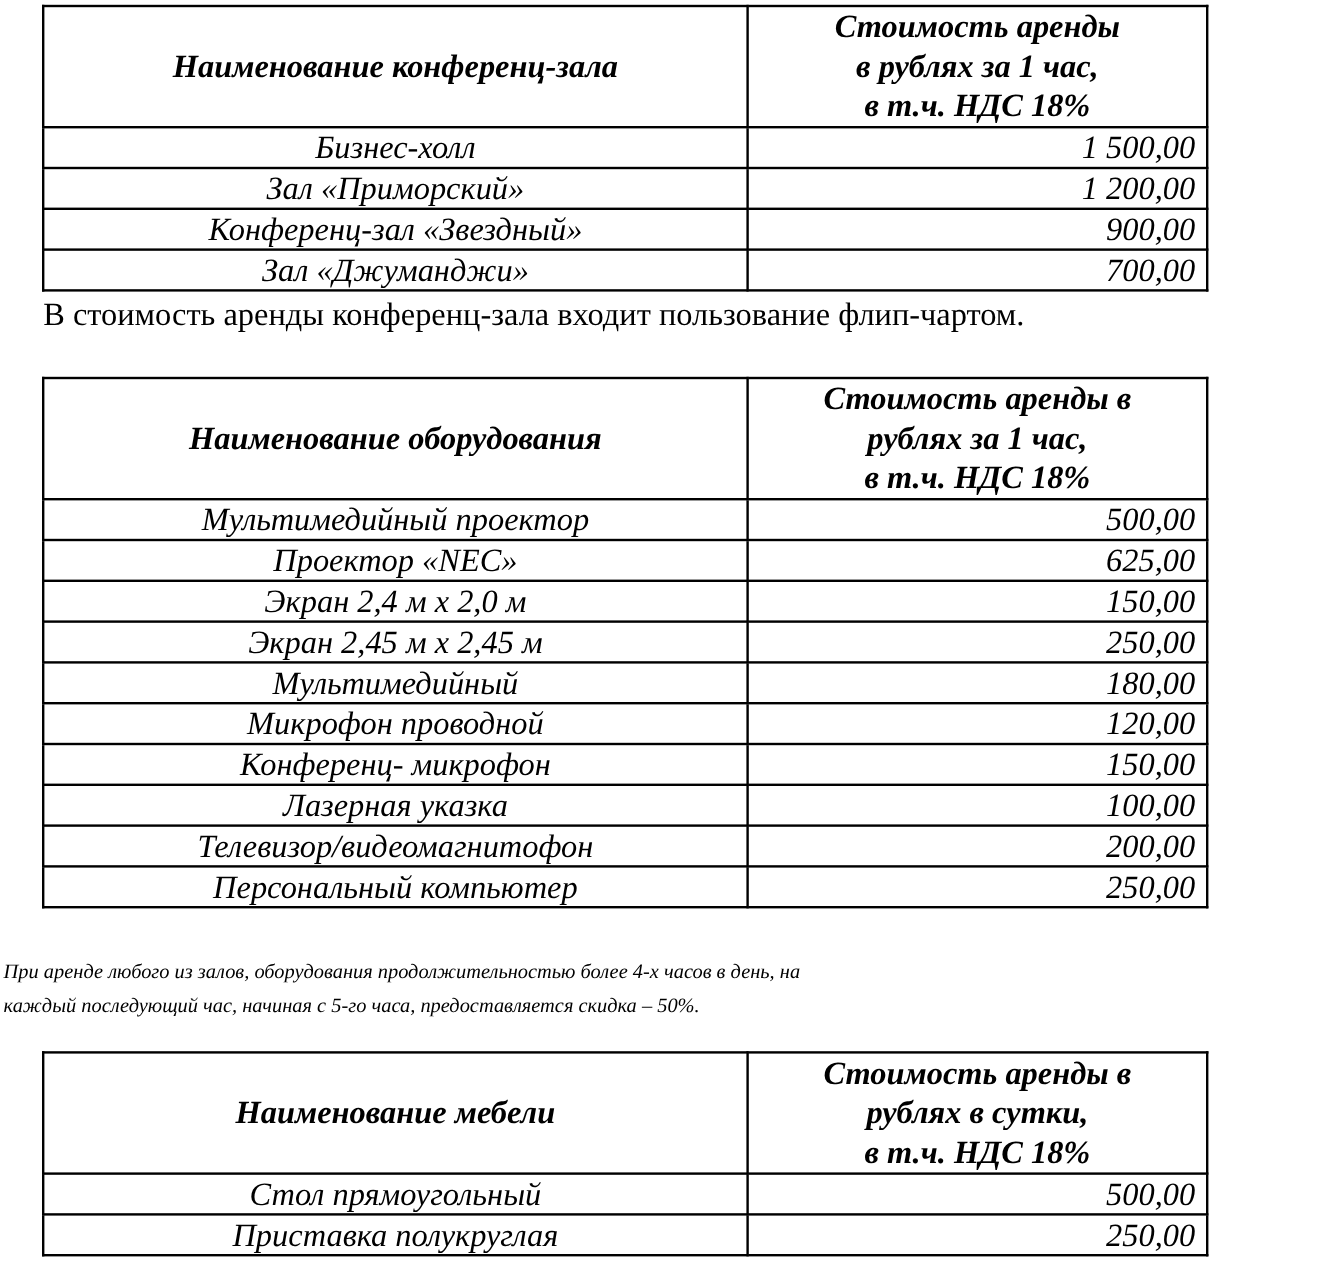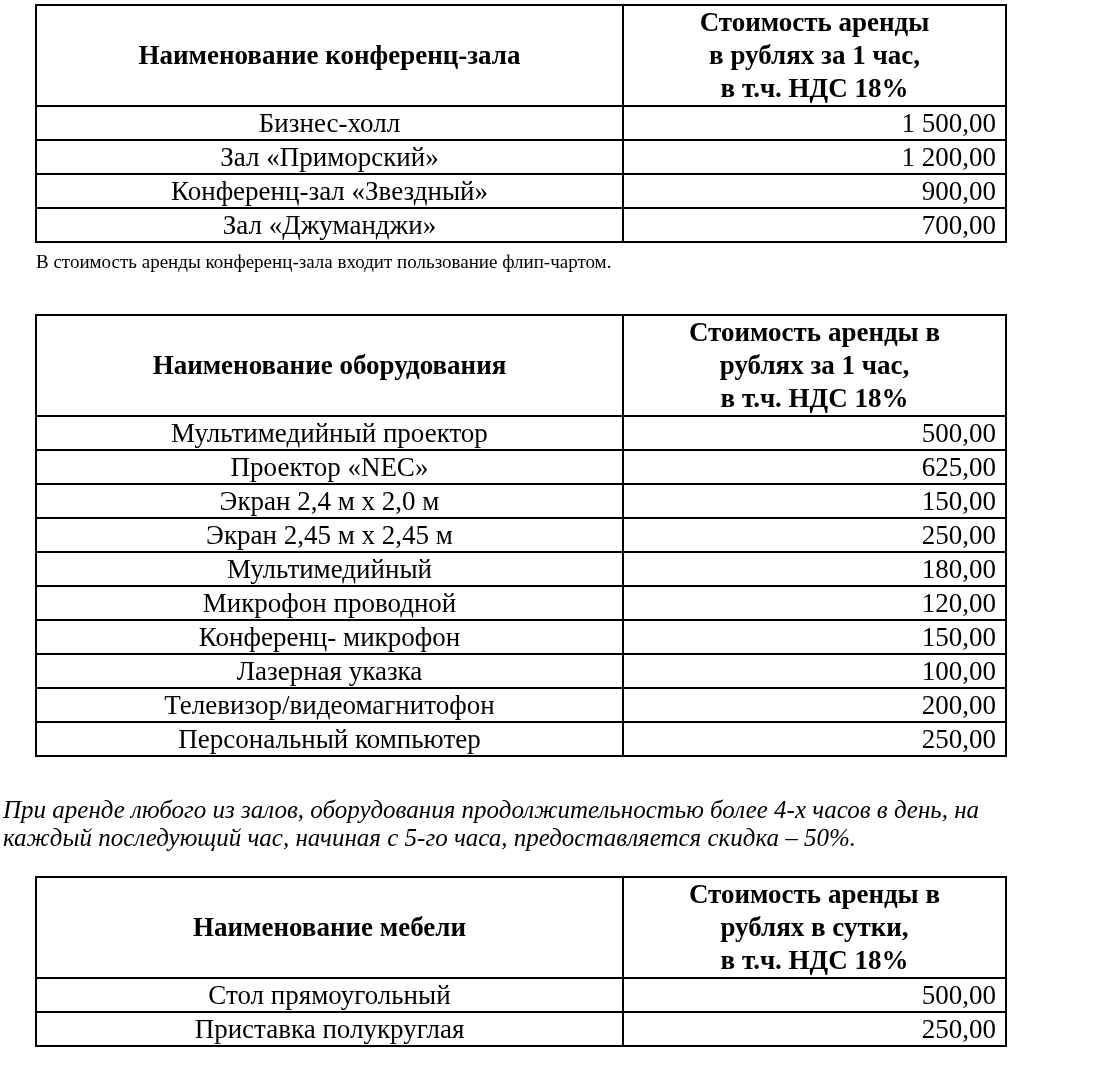--- a/index.html
+++ b/index.html
@@ -17,20 +17,21 @@
   table.price-table {
     border-collapse: collapse;
     margin-left: 35px;
     width: 970px;
     table-layout: fixed;
   }
   table.price-table td, table.price-table th {
     border: 2px solid #000000;
     font-size: 27px;
     vertical-align: middle;
+    font-style: italic;
   }
   col.name-col  { width: 587px; }
   col.price-col { width: 383px; }
   th.name-header, th.price-header {
     font-weight: bold;
     text-align: center;
     line-height: 33px;
     padding: 0 6px;
   }
   th.price-header { white-space: pre-line; }
@@ -44,28 +45,28 @@
     overflow: hidden;
   }
   td.price-cell {
     text-align: right;
     padding: 0 9px;
     line-height: 32px;
     height: 34px;
   }
   .note-flipchart {
     margin: 4px 0 0 36px;
-    font-size: 19px;
+    font-size: 27px;
     line-height: 30px;
   }
   .t2 { margin-top: 37px; }
   .note-discount {
     margin: 39px 0 0 3px;
     width: 1075px;
-    font-size: 25px;
+    font-size: 17px;
     font-style: italic;
     line-height: 28px;
     white-space: pre-line;
   }
   .t3 { margin-top: 24px; }
 </style>
 </head>
 <body>
 
 <div class="doc">

